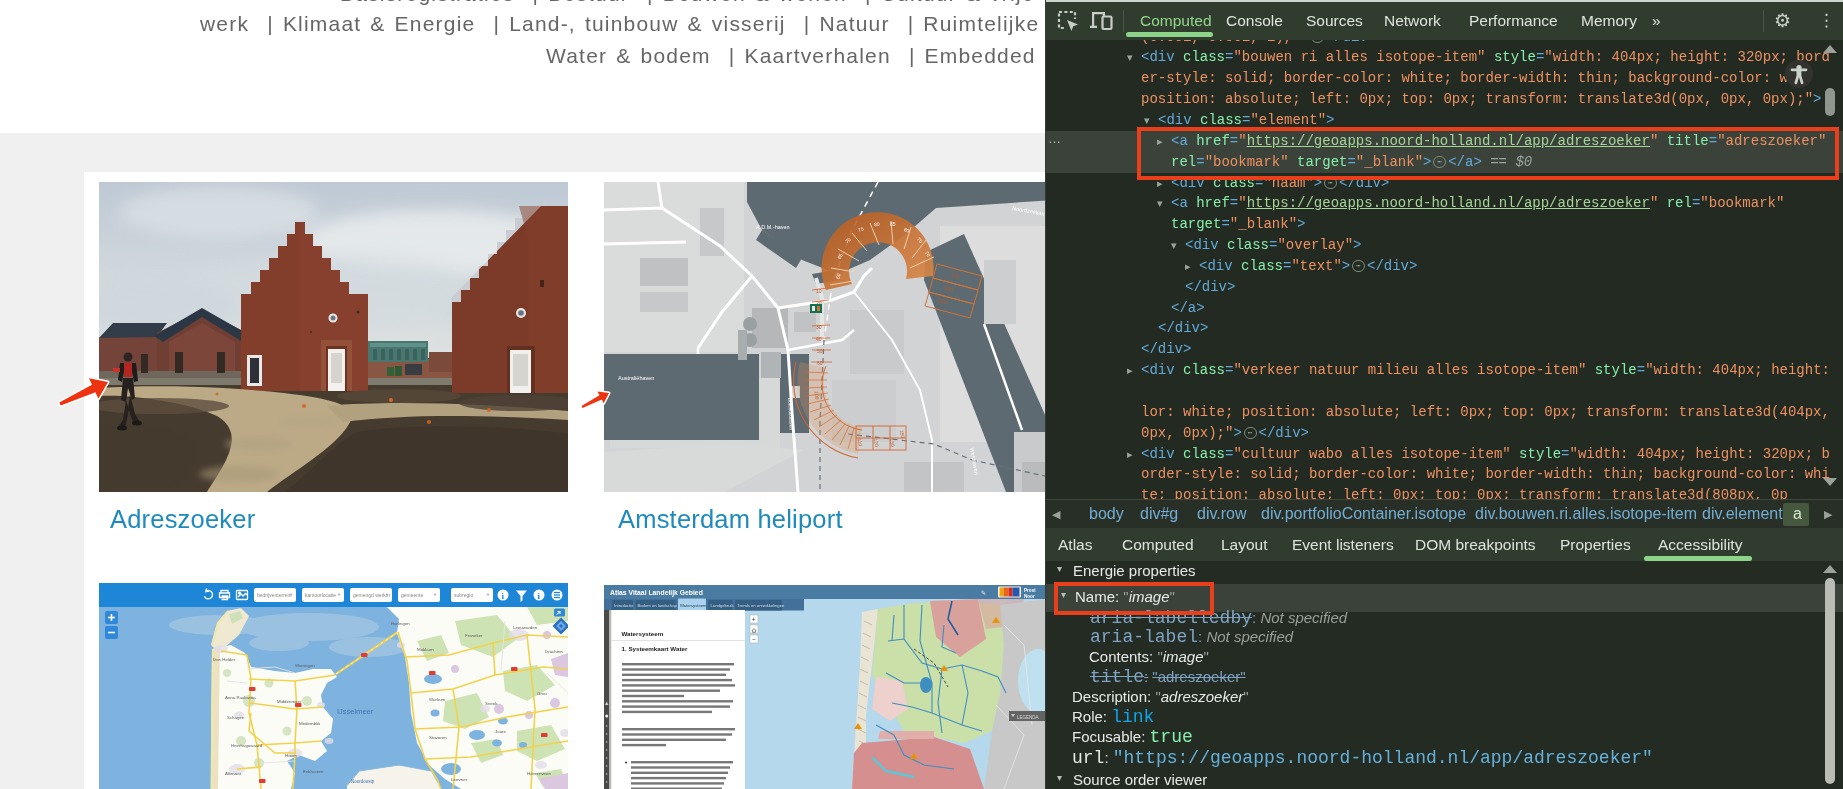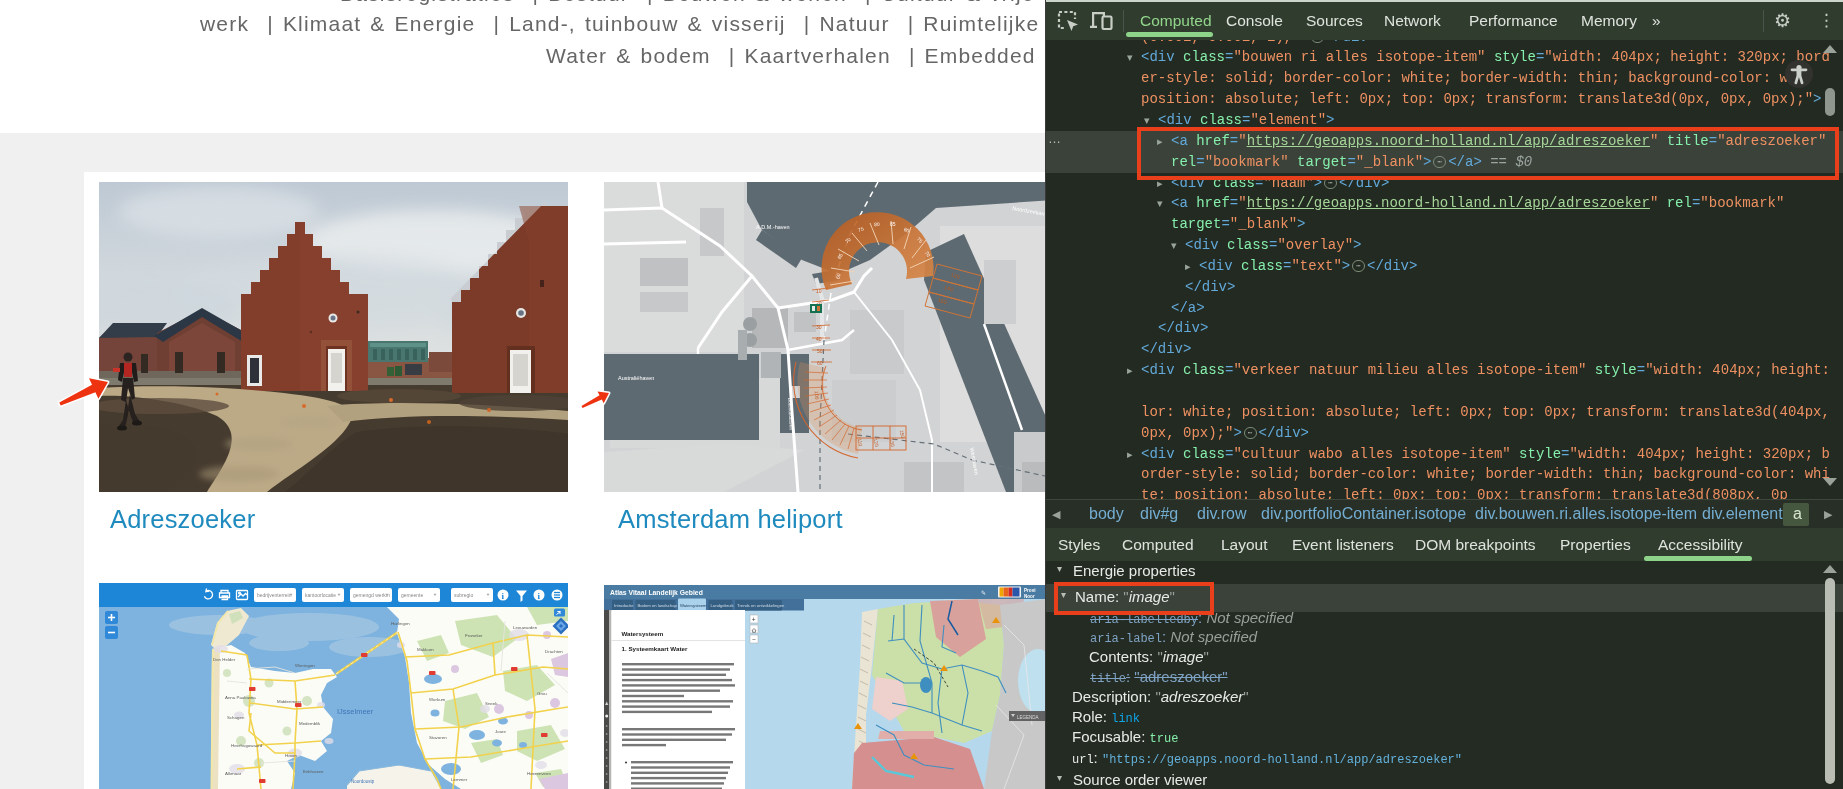--- a/index.html
+++ b/index.html
@@ -22,21 +22,21 @@
 #selrow{position:absolute;left:0;top:131px;width:797px;height:42px;background:#3a423a;z-index:1}
 #namerow{position:absolute;left:0;top:584px;width:797px;height:28px;background:#3a423a;z-index:1}
 .annot{position:absolute;border:4px solid #ea3f1b;z-index:9}
 #crumbs{position:absolute;left:0;top:499px;width:797px;height:29px;background:#272f26;border-top:1px solid #3d473b;z-index:4}
 .cr{position:absolute;top:0;height:28px;line-height:28px;font-size:16px;color:#74add2;white-space:nowrap}
 #tabbar2{position:absolute;left:0;top:528px;width:797px;height:33px;background:#303d2e;z-index:4}
 .tab2{position:absolute;top:0;height:33px;line-height:33px;font-size:15.5px;color:#dfe3dd;white-space:nowrap}
 #acc{position:absolute;left:0;top:561px;width:797px;height:228px;background:#232b22}
 .ar{position:absolute;height:20px;line-height:20px;font-size:15px;color:#e8eae8;white-space:pre;z-index:2}
 .tri{position:absolute;font-size:10px;color:#b8beb6;z-index:2}
-.mono{font-family:"Liberation Mono",monospace;font-size:12px}
+.mono{font-family:"Liberation Mono",monospace;font-size:18px}
 .dim{color:#999f9a;font-style:italic}
 .bluna{color:#7fa3c4}
 .strike{text-decoration:line-through}
 .itw{font-style:italic;color:#e8eae8}
 .qd{color:#9aa09b}
 .sb{position:absolute;z-index:3}
 </style></head><body>
 <div id="page">
 <div class="nav" style="left:340px;top:-22px">Basisregistraties &nbsp;| Bestuur &nbsp;| Bouwen &amp; wonen &nbsp;| Cultuur &amp; vrije tijd &nbsp;| Economie &amp;</div>
 <div class="nav" style="left:200px;top:8px">werk &nbsp;| Klimaat &amp; Energie &nbsp;| Land-, tuinbouw &amp; visserij &nbsp;| Natuur &nbsp;| Ruimtelijke inrichting &nbsp;| Verkeer &amp; vervoer</div>
@@ -746,21 +746,21 @@
 <div class="cr" style="left:94px">div#g</div>
 <div class="cr" style="left:151px">div.row</div>
 <div class="cr" style="left:215px">div.portfolioContainer.isotope</div>
 <div class="cr" style="left:429px">div.bouwen.ri.alles.isotope-item</div>
 <div class="cr" style="left:656px">div.element</div>
 <div style="position:absolute;left:737px;top:3px;width:26px;height:23px;background:#46573f;border-radius:2px"></div>
 <div class="cr" style="left:747px;color:#d7e8cf">a</div>
 <div class="cr" style="left:778px;color:#9aa29a;font-size:11px">▶</div>
 </div>
 <div id="tabbar2">
-<div class="tab2" style="left:12px">Styles</div>
+<div class="tab2" style="left:12px">Atlas</div>
 <div class="tab2" style="left:76px">Computed</div>
 <div class="tab2" style="left:175px">Layout</div>
 <div class="tab2" style="left:246px">Event listeners</div>
 <div class="tab2" style="left:369px">DOM breakpoints</div>
 <div class="tab2" style="left:514px">Properties</div>
 <div class="tab2 tgreen" style="left:612px">Accessibility</div>
 </div>
 <div class="pill" style="left:598px;top:556px;width:108px;z-index:5"></div>
 <div id="acc"></div>
 <div id="namerow"></div>

